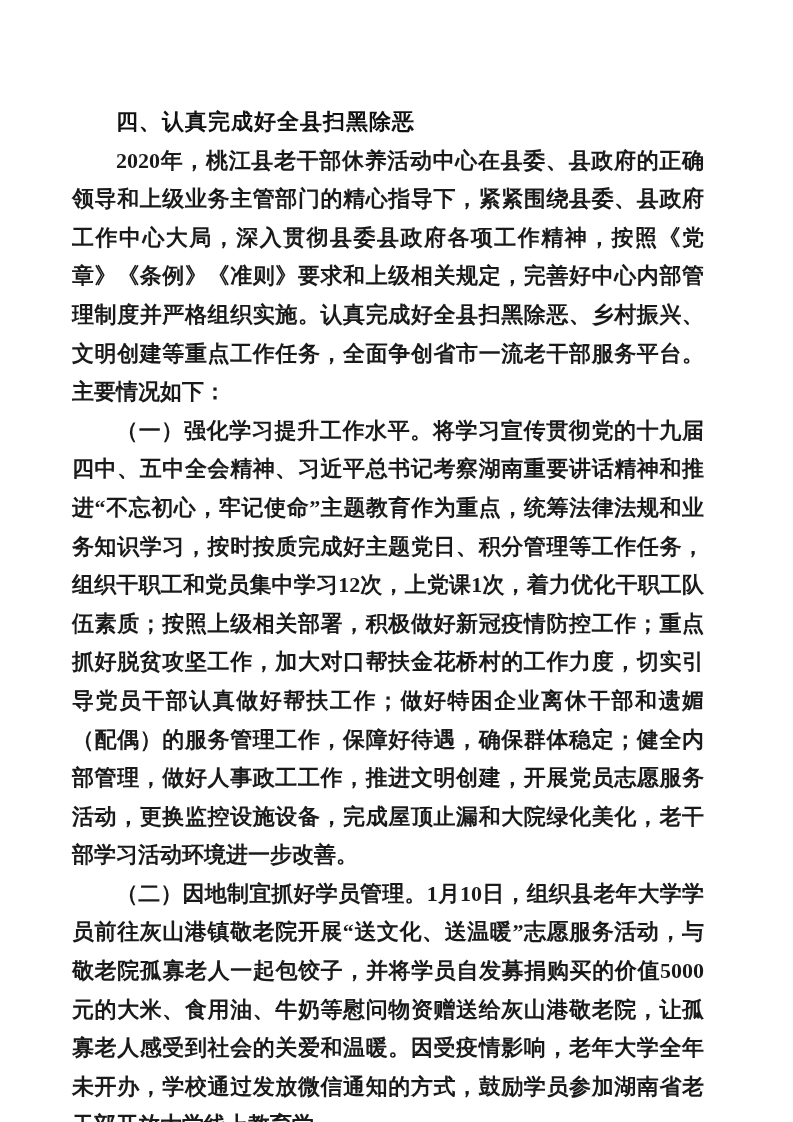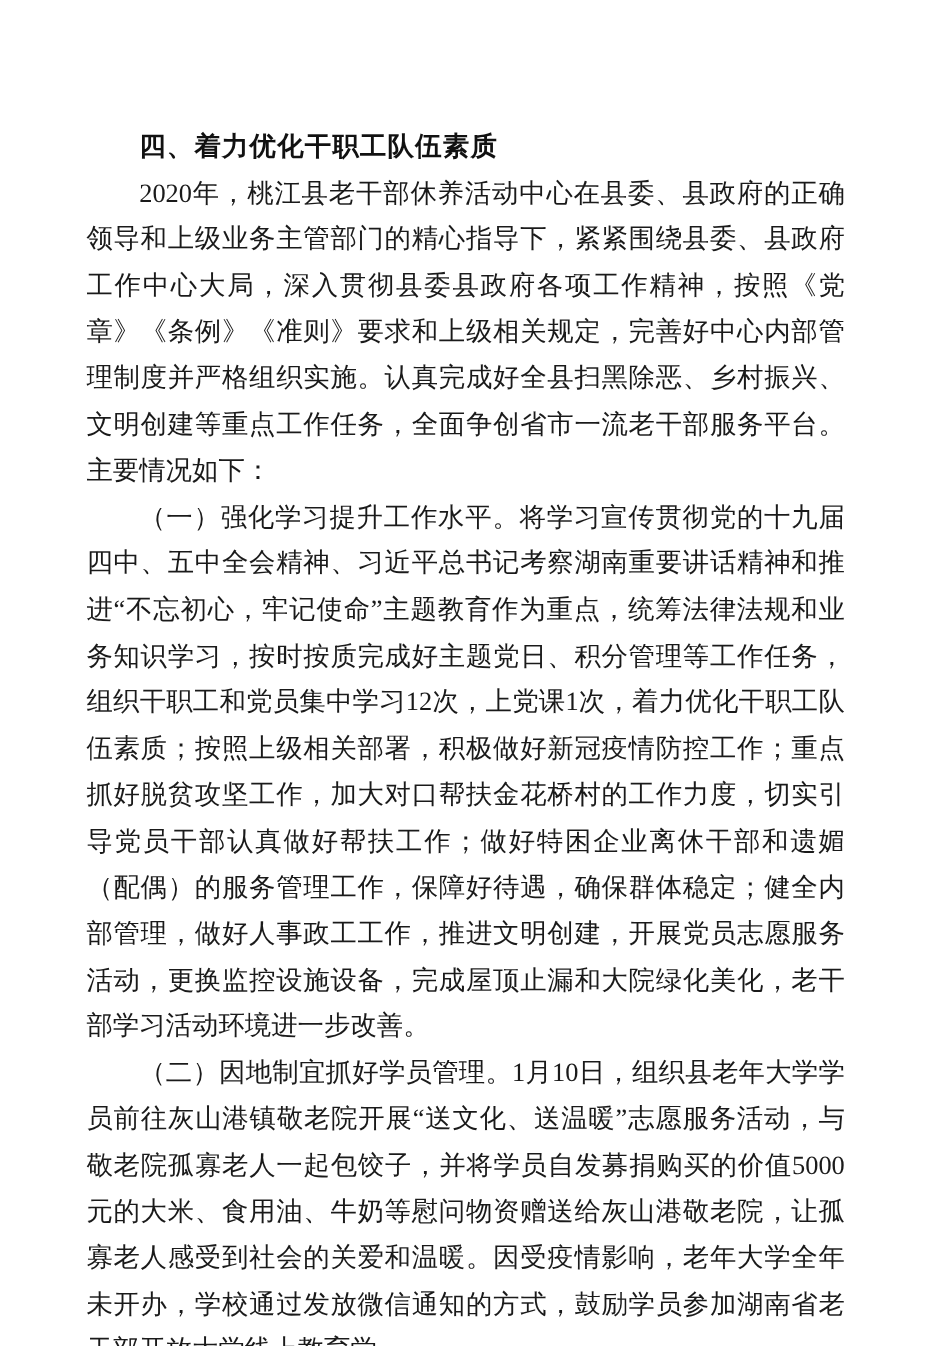--- a/index.html
+++ b/index.html
@@ -28,32 +28,32 @@
     font-size: 22px;
     line-height: 38.6px;
     color: #111111;
     text-indent: 44px;
     letter-spacing: 1px;
   }
   .body-para {
     margin: 0;
     padding: 0;
     font-family: "Liberation Serif", "DejaVu Serif", serif;
-    font-weight: normal;
+    font-weight: bold;
     font-size: 22px;
     line-height: 38.6px;
     color: #1a1a1a;
     text-indent: 44px;
     text-align: justify;
     text-justify: inter-character;
   }
 </style>
 </head>
 <body>
 
 <div class="page">
   <div class="content">
-    <h1 class="doc-heading">四、着力优化干职工队伍素质</h1>
+    <h1 class="doc-heading">四、认真完成好全县扫黑除恶</h1>
     <p class="body-para">2020年，桃江县老干部休养活动中心在县委、县政府的正确领导和上级业务主管部门的精心指导下，紧紧围绕县委、县政府工作中心大局，深入贯彻县委县政府各项工作精神，按照《党章》《条例》《准则》要求和上级相关规定，完善好中心内部管理制度并严格组织实施。认真完成好全县扫黑除恶、乡村振兴、文明创建等重点工作任务，全面争创省市一流老干部服务平台。主要情况如下：</p>
     <p class="body-para">（一）强化学习提升工作水平。将学习宣传贯彻党的十九届四中、五中全会精神、习近平总书记考察湖南重要讲话精神和推进“不忘初心，牢记使命”主题教育作为重点，统筹法律法规和业务知识学习，按时按质完成好主题党日、积分管理等工作任务，组织干职工和党员集中学习12次，上党课1次，着力优化干职工队伍素质；按照上级相关部署，积极做好新冠疫情防控工作；重点抓好脱贫攻坚工作，加大对口帮扶金花桥村的工作力度，切实引导党员干部认真做好帮扶工作；做好特困企业离休干部和遗媚（配偶）的服务管理工作，保障好待遇，确保群体稳定；健全内部管理，做好人事政工工作，推进文明创建，开展党员志愿服务活动，更换监控设施设备，完成屋顶止漏和大院绿化美化，老干部学习活动环境进一步改善。</p>
     <p class="body-para">（二）因地制宜抓好学员管理。1月10日，组织县老年大学学员前往灰山港镇敬老院开展“送文化、送温暖”志愿服务活动，与敬老院孤寡老人一起包饺子，并将学员自发募捐购买的价值5000元的大米、食用油、牛奶等慰问物资赠送给灰山港敬老院，让孤寡老人感受到社会的关爱和温暖。因受疫情影响，老年大学全年未开办，学校通过发放微信通知的方式，鼓励学员参加湖南省老干部开放大学线上教育学</p>
   </div>
 </div>
 
 </body></html>

